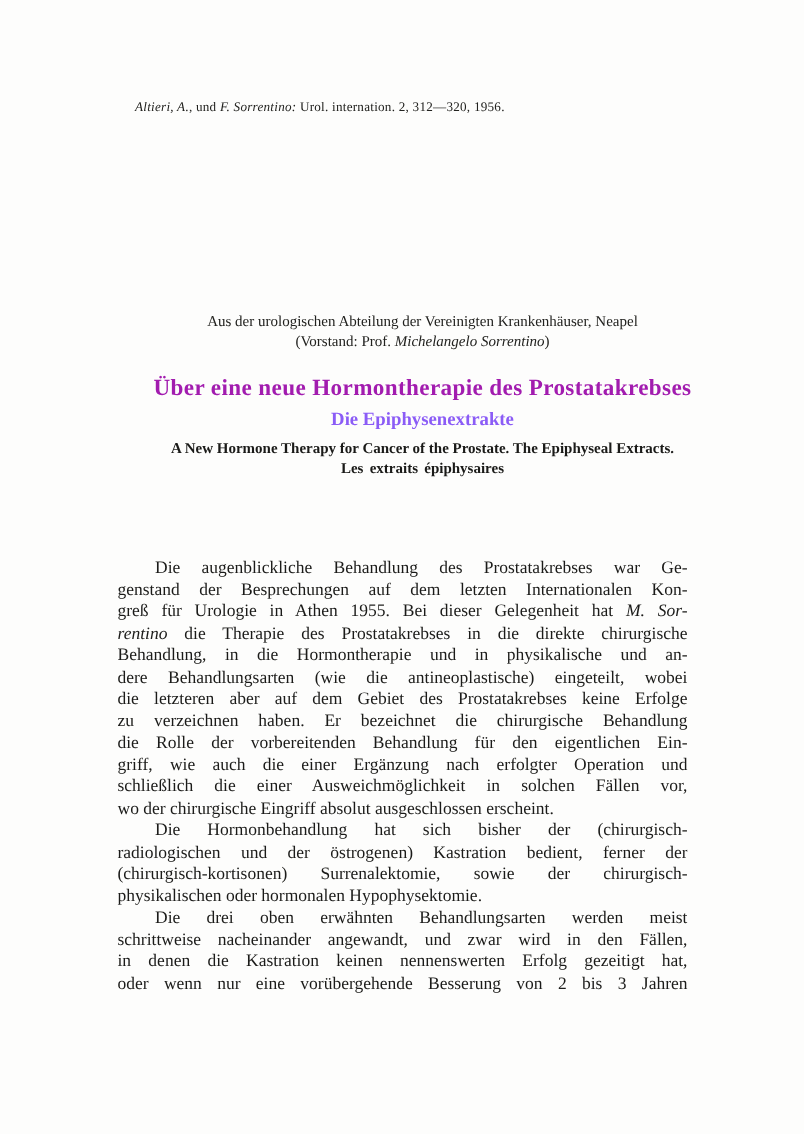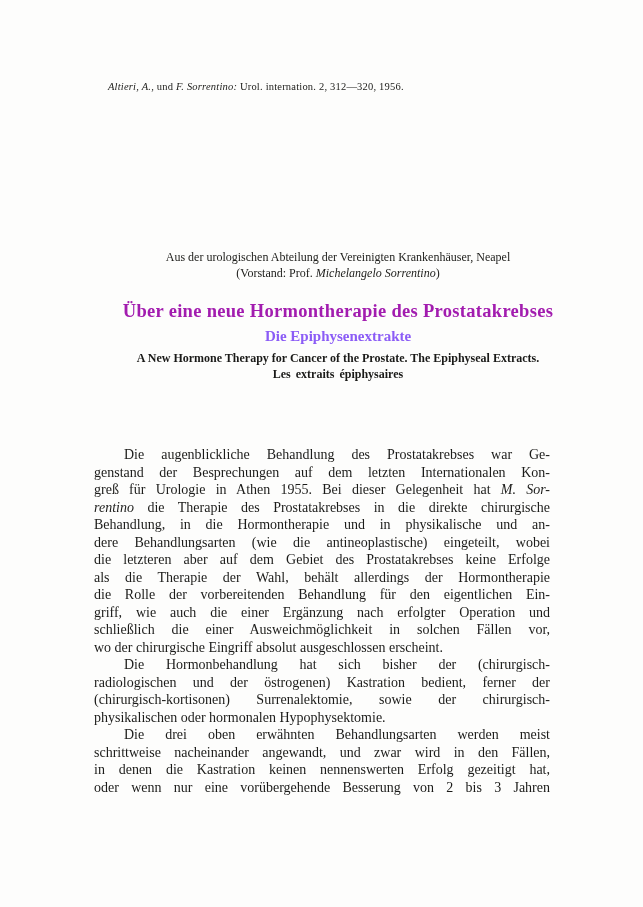--- a/index.html
+++ b/index.html
@@ -123,21 +123,21 @@
 
   <div class="body">
       <div>
         <div class="bline first"><span>Die augenblickliche Behandlung des Prostatakrebses war Ge-</span></div>
         <div class="bline"><span>genstand der Besprechungen auf dem letzten Internationalen Kon-</span></div>
         <div class="bline"><span>greß für Urologie in Athen 1955. Bei dieser Gelegenheit hat </span><span class="it">M. Sor-</span></div>
         <div class="bline"><span class="it">rentino</span><span> die Therapie des Prostatakrebses in die direkte chirurgische</span></div>
         <div class="bline"><span>Behandlung, in die Hormontherapie und in physikalische und an-</span></div>
         <div class="bline"><span>dere Behandlungsarten (wie die antineoplastische) eingeteilt, wobei</span></div>
         <div class="bline"><span>die letzteren aber auf dem Gebiet des Prostatakrebses keine Erfolge</span></div>
-        <div class="bline"><span>als die Therapie der Wahl, behält allerdings der Hormontherapie</span></div>
+        <div class="bline"><span>zu verzeichnen haben. Er bezeichnet die chirurgische Behandlung</span></div>
         <div class="bline"><span>die Rolle der vorbereitenden Behandlung für den eigentlichen Ein-</span></div>
         <div class="bline"><span>griff, wie auch die einer Ergänzung nach erfolgter Operation und</span></div>
         <div class="bline"><span>schließlich die einer Ausweichmöglichkeit in solchen Fällen vor,</span></div>
         <div class="bline lastline"><span>wo der chirurgische Eingriff absolut ausgeschlossen erscheint.</span></div>
       </div>
       <div>
         <div class="bline first"><span>Die Hormonbehandlung hat sich bisher der (chirurgisch-</span></div>
         <div class="bline"><span>radiologischen und der östrogenen) Kastration bedient, ferner der</span></div>
         <div class="bline"><span>(chirurgisch-kortisonen) Surrenalektomie, sowie der chirurgisch-</span></div>
         <div class="bline lastline"><span>physikalischen oder hormonalen Hypophysektomie.</span></div>

